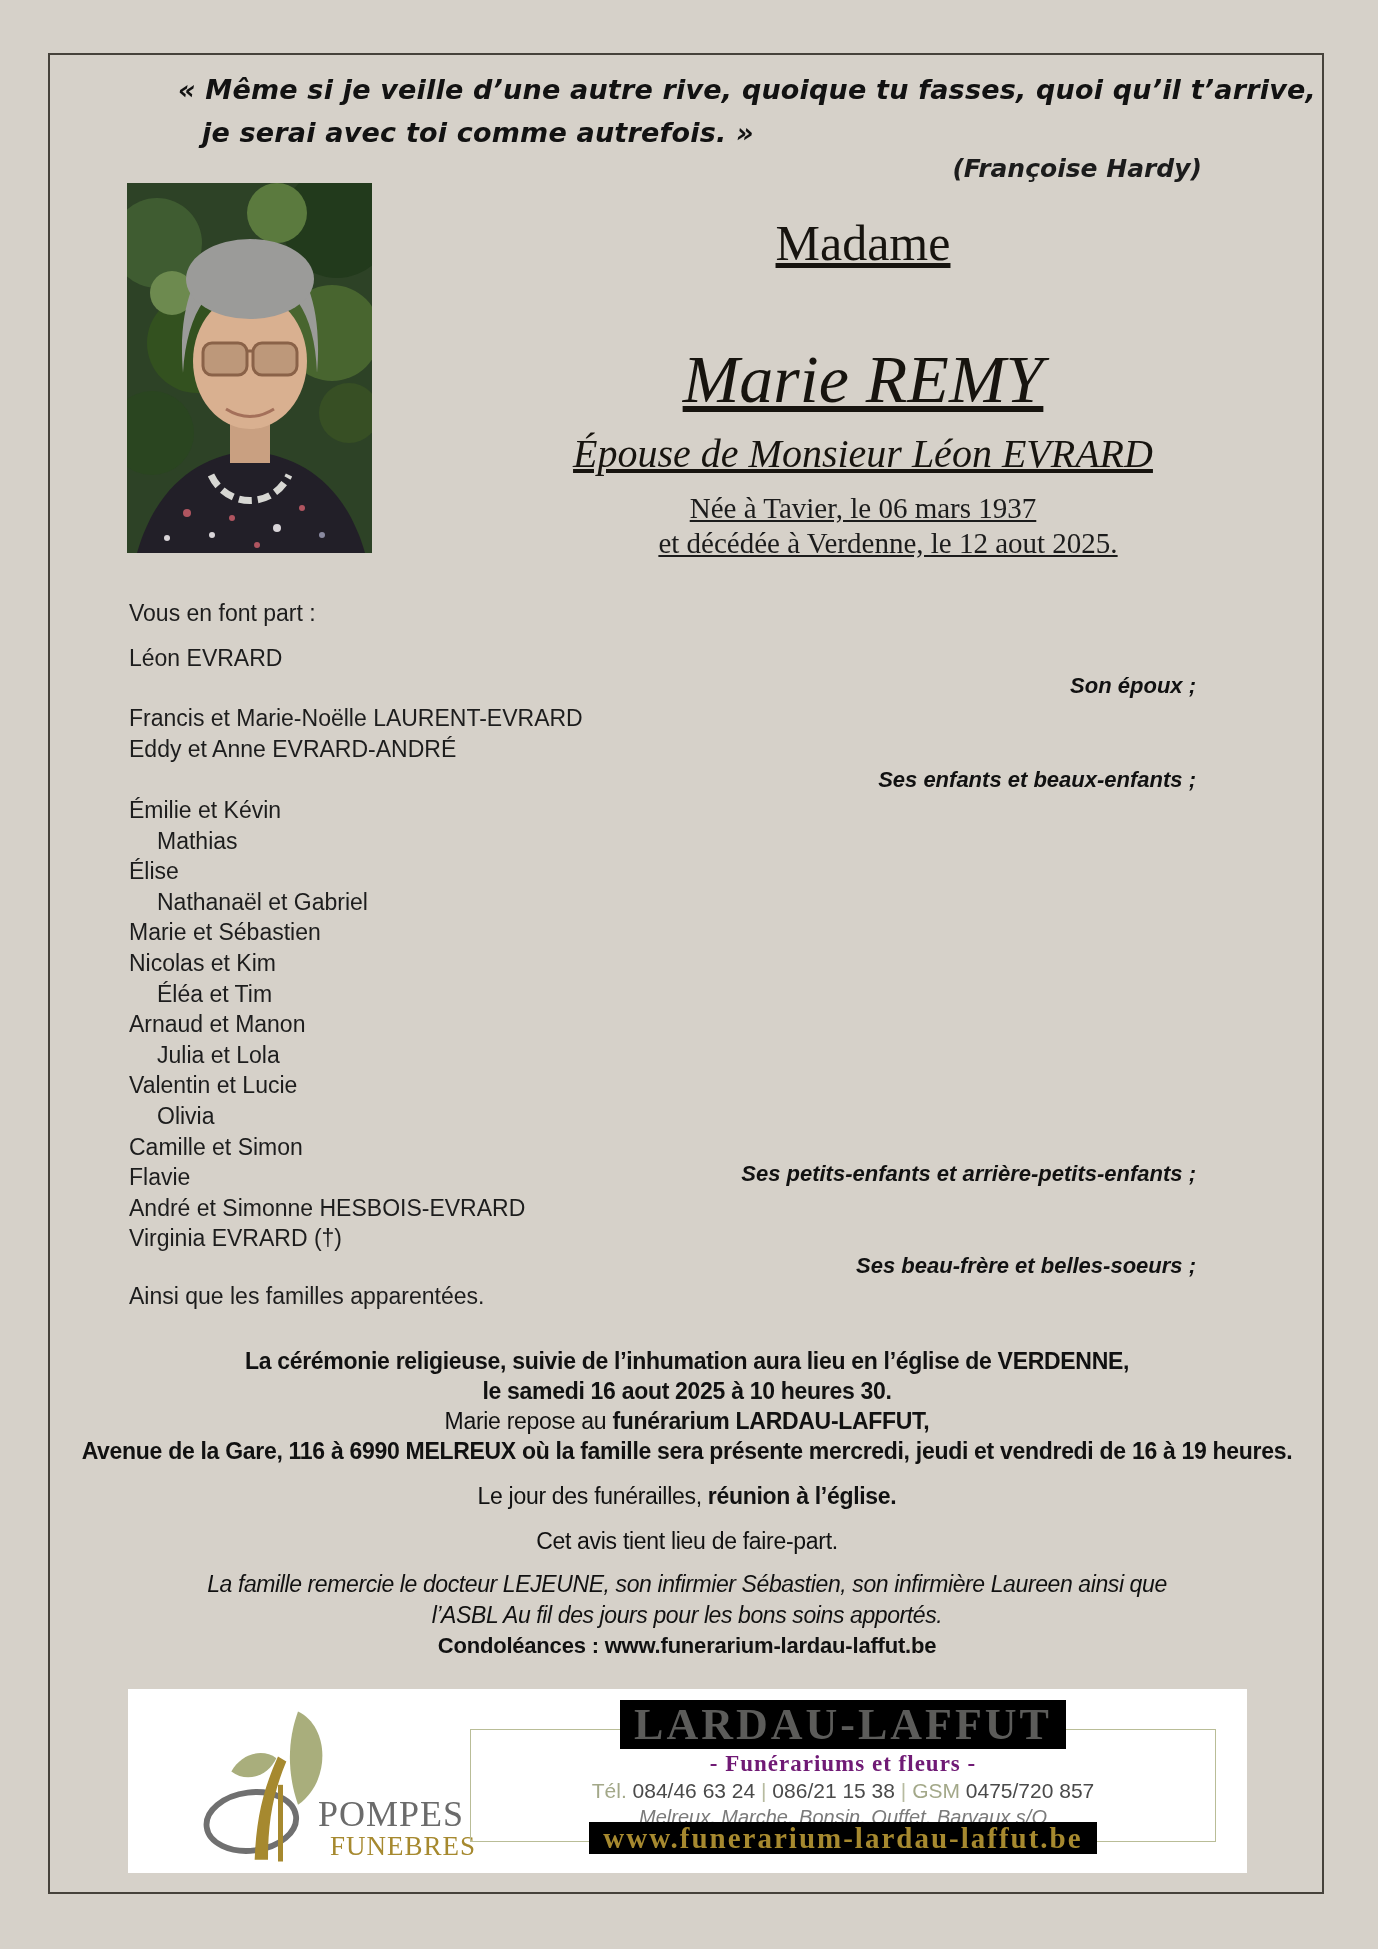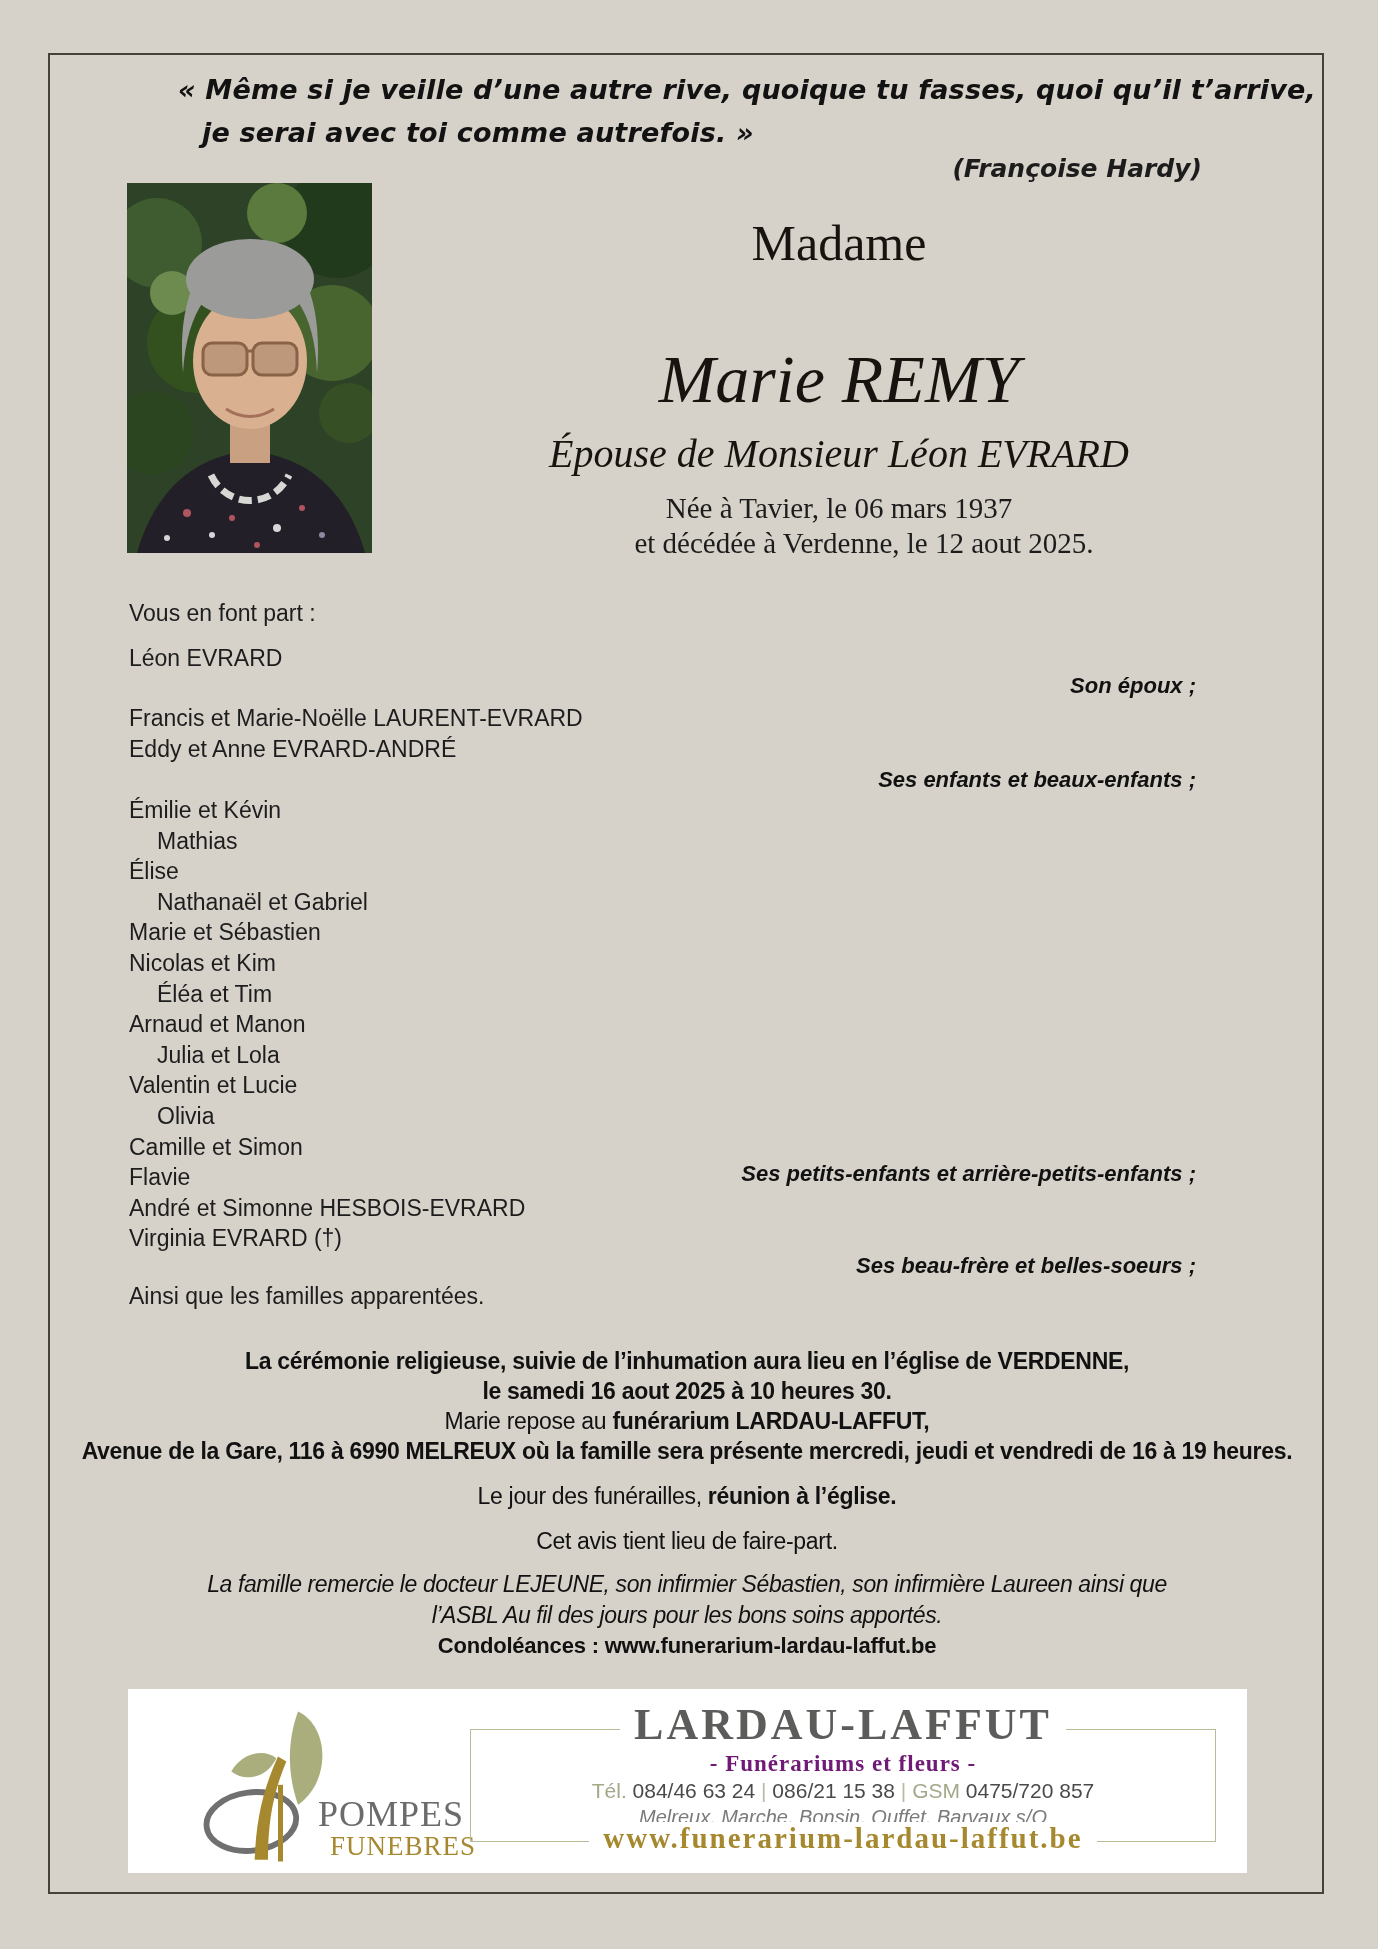--- a/index.html
+++ b/index.html
@@ -14,21 +14,21 @@
           font-size:27px; color:#121212; letter-spacing:0.2px;}
   .quote-l1 {left:178px; top:74px;}
   .quote-l2 {left:202px; top:117px;}
   .quote-author {top:154px; left:372px; width:830px; text-align:right;
                  font-family:"DejaVu Sans", sans-serif; font-style:italic; font-weight:bold;
                  font-size:25px;}
 
   
   .photo {left:127px; top:183px; width:245px; height:370px; background:#2e4426;}
   .photo svg {display:block;}
-  .hl {position:absolute; left:364px; width:950px; text-align:center;}
+  .hl {position:absolute; left:388px; width:950px; text-align:center;text-decoration:underline;}
   .hl-title  {top:214px; font-family:"Liberation Serif", serif; font-size:50px; color:#17140f;}
   .hl-name   {top:340px; font-family:"Liberation Serif", serif; font-style:italic; font-size:68px; color:#17140f;}
   .hl-spouse {top:430px; font-family:"Liberation Serif", serif; font-style:italic; font-size:40px; color:#17140f;}
   .hl-birth  {top:492px; font-family:"Liberation Serif", serif; font-size:29px;}
   .hl-death  {top:527px; font-family:"Liberation Serif", serif; font-size:29px;padding-left:25px;}
 
   
   .names {font-size:23px; color:#1d1d1d;}
   .intro {left:129px; top:600px;}
   .husband {left:129px; top:645px;}
@@ -60,21 +60,21 @@
   .logo-plant {left:198px; top:1703px;}
   .logo-pompes   {left:318px; top:1793px; font-family:"Liberation Serif", serif;
                   font-size:36px; color:#6b6b6b; letter-spacing:1px;}
   .logo-funebres {left:330px; top:1831px; font-family:"Liberation Serif", serif;
                   font-size:27px; color:#a6892f; letter-spacing:1px;}
   .ll-frame {left:470px; top:1729px; width:746px; height:113px;
              border:1px solid #b9bd97; box-sizing:border-box;}
   .ll-center {left:470px; width:746px; text-align:center;}
   .ll-title {top:1699px; font-family:"Liberation Serif", serif; font-weight:bold;
              font-size:44px; color:#5c5c5a; letter-spacing:3px; z-index:2;}
-  .ll-title span, .ll-www span {background:#ffffff; padding:0 14px; position:relative; z-index:2;}
+  .ll-title span, .ll-www span {background:#000000; padding:0 14px; position:relative; z-index:2;}
   .ll-sub {top:1751px; font-family:"Liberation Serif", serif; font-weight:bold;
            font-size:23px; color:#701a75; letter-spacing:1px;}
   .ll-phone {top:1779px; font-size:21px; color:#4a4a4a;}
   .ll-phone .lab {color:#a3a889;}
   .ll-phone .sep {color:#b7bba0;}
   .ll-cities {top:1806px; font-style:italic; font-size:20px; color:#7a7a7a;}
   .ll-www {top:1822px; font-family:"Liberation Serif", serif; font-weight:bold;
            font-size:29px; color:#a6892f; letter-spacing:2px; z-index:2;}
 </style>
 </head>

